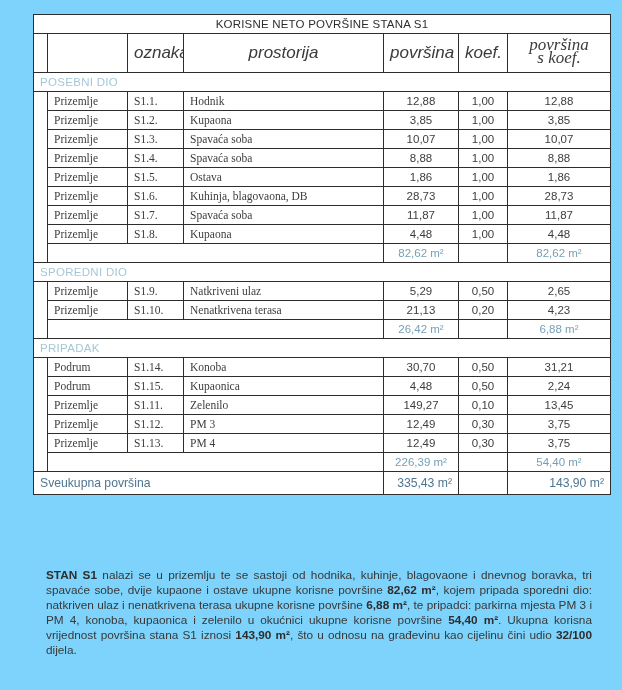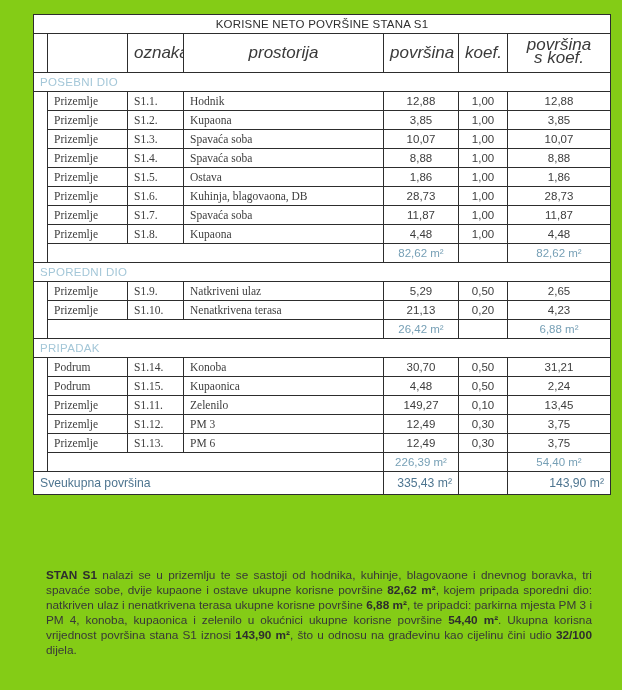--- a/index.html
+++ b/index.html
@@ -4,21 +4,21 @@
 <style>
   html,body{margin:0;padding:0;}
   body{
     width:622px;height:690px;
     background:#ffffff;
     font-family:"Liberation Sans", sans-serif;
     color:#3d3d3d;
     position:relative;
     overflow:hidden;
   }
-  .page{position:absolute;inset:0;background:#84cc16;}
+  .page{position:absolute;inset:0;background:#7dd3fc;}
   
   .watermark{
     position:absolute;left:190px;top:290px;width:280px;height:120px;
     background:linear-gradient(62deg, rgba(0,0,0,0) 20%, rgba(100,100,100,0.06) 45%, rgba(100,100,100,0.05) 55%, rgba(0,0,0,0) 80%);
     transform:rotate(-7deg);
     pointer-events:none;
   }
 
   table.area{
     border-collapse:collapse;
@@ -49,20 +49,21 @@
     font-style:italic;
     text-align:center;
     color:#3a3a3a;
     font-size:17px;
   }
   tr.head-row td .wrap2{
     display:inline-block;
     max-width:66px;
     white-space:normal;
     line-height:13px;
+    font-family:Liberation Serif, serif;
   }
   td.band{
     height:19px;
     color:var(--section-label,#a4c7d8);
     font-size:12.2px;
     letter-spacing:.3px;
     padding-left:9px;
   }
   td.txt{text-align:left;font-family:Liberation Serif, serif;}
   td.num{text-align:center;}
@@ -253,21 +254,21 @@
           <td class="txt">Prizemlje</td>
           <td class="txt">S1.12.</td>
           <td class="txt">PM 3</td>
           <td class="num">12,49</td>
           <td class="num">0,30</td>
           <td class="num">3,75</td>
         </tr>
         <tr class="data-row">
           <td class="txt">Prizemlje</td>
           <td class="txt">S1.13.</td>
-          <td class="txt">PM 6</td>
+          <td class="txt">PM 4</td>
           <td class="num">12,49</td>
           <td class="num">0,30</td>
           <td class="num">3,75</td>
         </tr>
         <tr class="sub-row">
           <td colspan="3"></td>
           <td class="sub-val">226,39 m²</td>
           <td></td>
           <td class="sub-val">54,40 m²</td>
         </tr>

